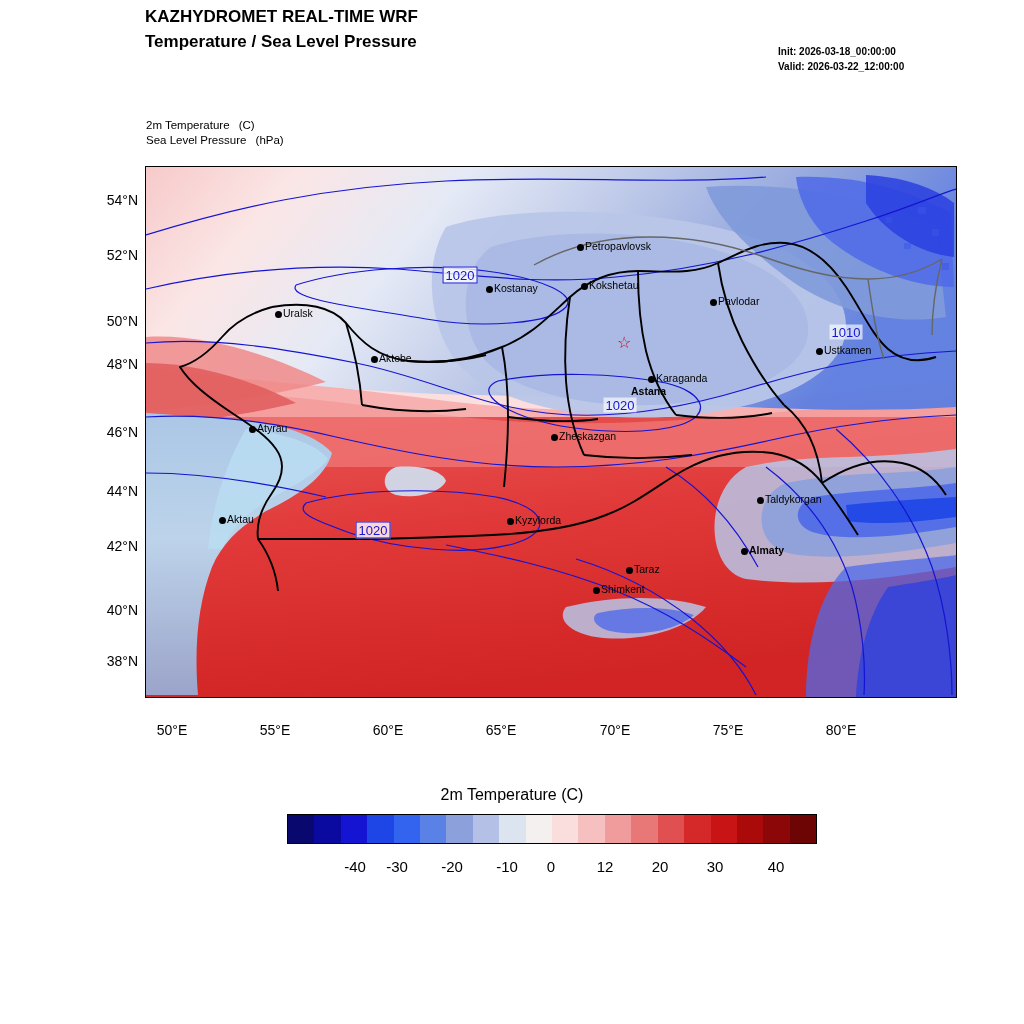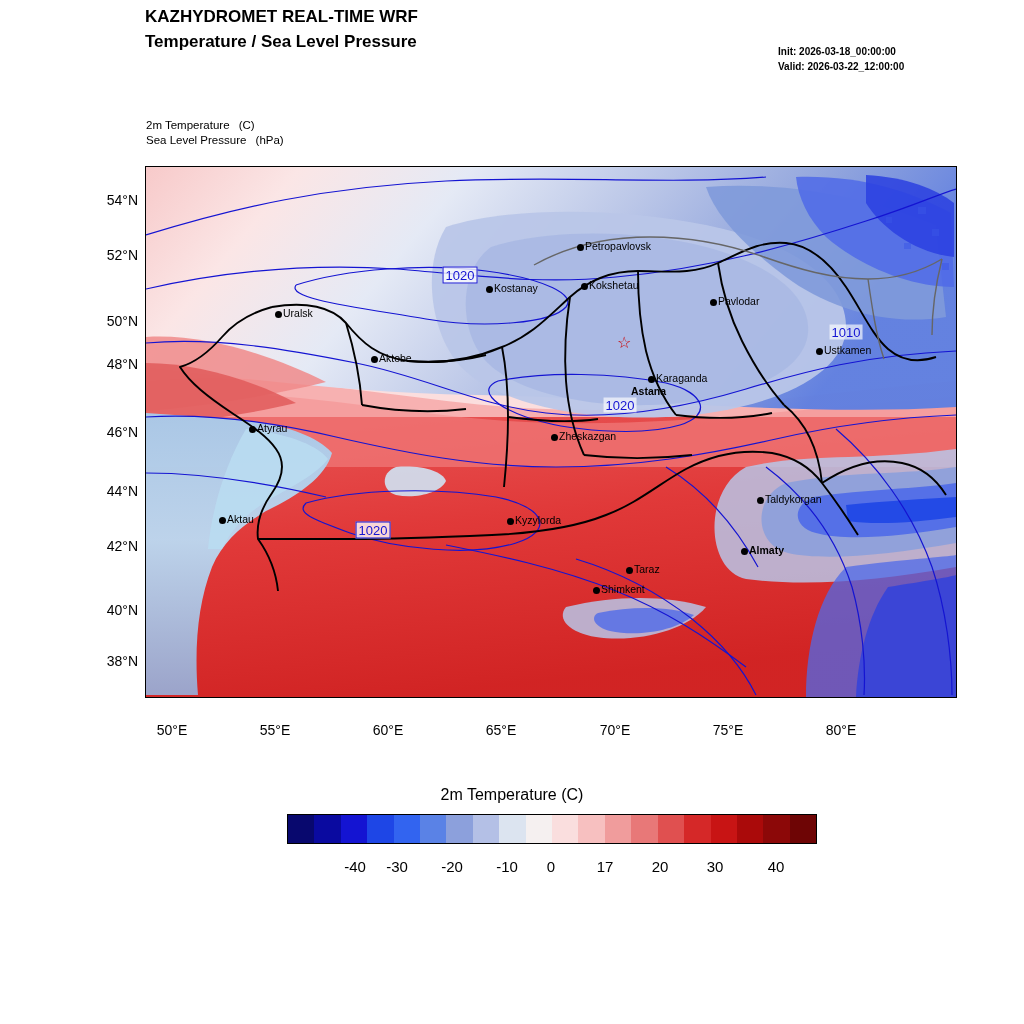--- a/index.html
+++ b/index.html
@@ -436,17 +436,17 @@
   <div style="background:#aa0a0a"></div>
   <div style="background:#8c0808"></div>
   <div style="background:#6e0505"></div>
 </div>
 <div id="cbar-ticks" class="abs">
   <div class="abs cbar-tick" style="left:68px;">-40</div>
   <div class="abs cbar-tick" style="left:110px;">-30</div>
   <div class="abs cbar-tick" style="left:165px;">-20</div>
   <div class="abs cbar-tick" style="left:220px;">-10</div>
   <div class="abs cbar-tick" style="left:264px;">0</div>
-  <div class="abs cbar-tick" style="left:318px;">17</div>
+  <div class="abs cbar-tick" style="left:318px;">12</div>
   <div class="abs cbar-tick" style="left:373px;">20</div>
   <div class="abs cbar-tick" style="left:428px;">30</div>
   <div class="abs cbar-tick" style="left:483px;margin-left:6px;">40</div>
 </div>
 
 </body></html>

